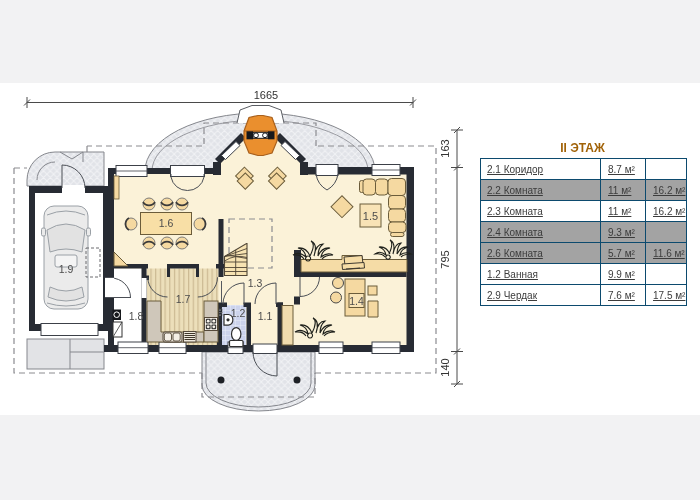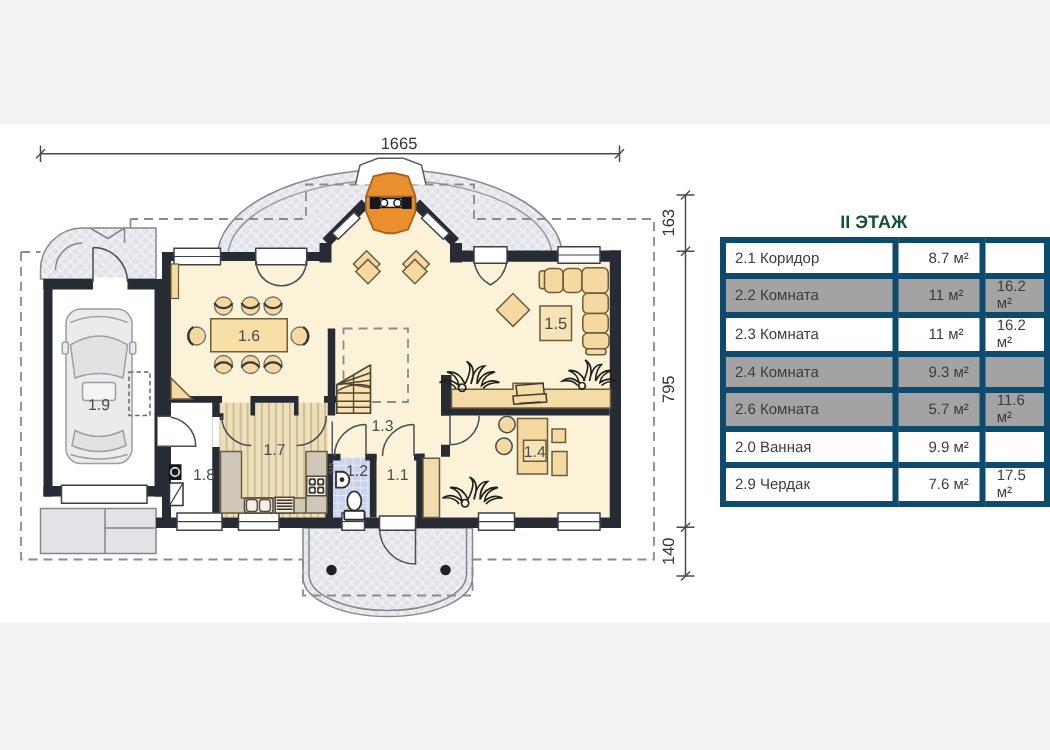--- a/index.html
+++ b/index.html
@@ -2,27 +2,27 @@
 <html><head>
 <meta charset="utf-8">
 <style>
   html,body{margin:0;padding:0;}
   body{width:700px;height:500px;overflow:hidden;background:#ffffff;
        font-family:"Liberation Sans", sans-serif;}
   #stage{position:relative;width:700px;height:396px;}
   svg{position:absolute;left:0;top:0;}
   #areas{position:absolute;left:480px;top:158px;border-collapse:collapse;
          font-size:10px;color:#3c3c3c;}
-  #areas td{border:4px solid #0c4a6e;height:20px;padding:0 0 0 6px;}
+  #areas td{border:1px solid #0c4a6e;height:20px;padding:0 0 0 6px;text-decoration:underline;}
   #areas td.c1{width:113px;}
-  #areas td.c2{width:37px;padding-left:20px;}
+  #areas td.c2{width:37px;padding-left:7px;}
   #areas td.c3{width:33px;padding-left:7px;}
   #areas tr.g td{background:#a3a3a3;}
   #thead{position:absolute;left:480px;top:141px;width:205px;text-align:center;
-         font-size:12px;font-weight:bold;color:#14532d;}
+         font-size:12px;font-weight:bold;color:#a16207;}
 </style>
 </head>
 <body>
 <div id="stage">
 
 <div style="position:absolute;left:0;top:0;width:700px;height:83px;background:#f2f2f3;"></div>
 
 <div style="position:absolute;left:0;top:415px;width:700px;height:85px;background:#f2f2f3;"></div>
 
 <svg width="700" height="500" viewBox="0 0 700 500">
@@ -413,21 +413,21 @@
           <td class="c1">2.4 Комната</td>
           <td class="c2">9.3 м²</td>
           <td class="c3"></td>
         </tr>
   <tr class="g">
           <td class="c1">2.6 Комната</td>
           <td class="c2">5.7 м²</td>
           <td class="c3">11.6 м²</td>
         </tr>
   <tr>
-          <td class="c1">2.0 Ванная</td>
+          <td class="c1">1.2 Ванная</td>
           <td class="c2">9.9 м²</td>
           <td class="c3"></td>
         </tr>
   <tr>
           <td class="c1">2.9 Чердак</td>
           <td class="c2">7.6 м²</td>
           <td class="c3">17.5 м²</td>
         </tr>
 </tbody>
     </table>

